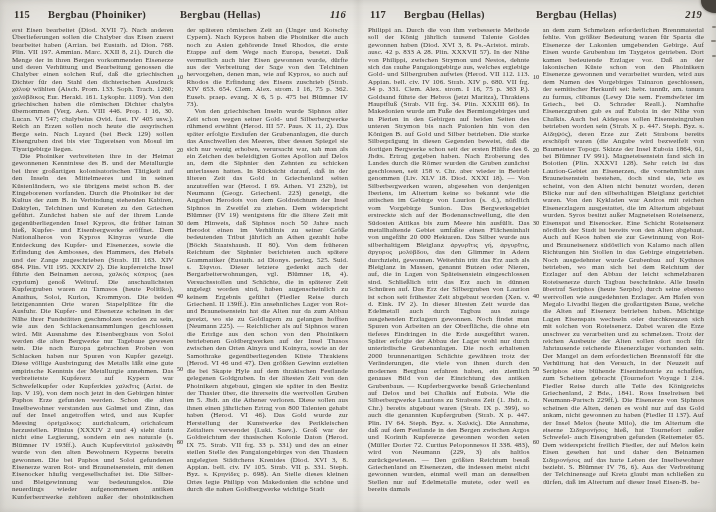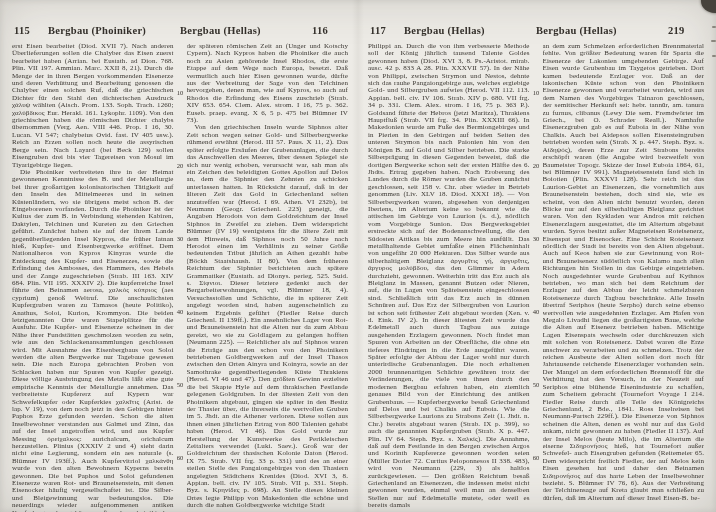--- a/index.html
+++ b/index.html
@@ -19,24 +19,24 @@
   .page{
     position:absolute;top:0;height:512px;width:358px;
     box-sizing:border-box;padding:7px 10px 8px 12px;
   }
   .page.left{left:0;}
   .page.right{left:358px;padding:7px 12px 8px 10px;}
   .page-header{
     display:grid;grid-template-columns:34px 1fr 1fr 34px;
     align-items:baseline;
     font-weight:bold;font-size:10.5px;letter-spacing:.3px;
-    margin:18px 2px 7px 2px;color:#332f2a;
+    margin:2px 2px 7px 2px;color:#332f2a;
   }
   .page-header .num{font-size:10.5px;}
-  .page-header .num.right{}
+  .page-header .num.right{text-align:right;font-style:italic;}
   .page-header .title{text-align:left;white-space:nowrap;}
   .cols{
     display:grid;grid-template-columns:1fr 13px 1fr;
     height:472px;overflow:hidden;
   }
   .col{
     overflow:hidden;
     font-size:7px;line-height:7.4px;
     letter-spacing:.1px;word-spacing:.4px;
     text-align:justify;

